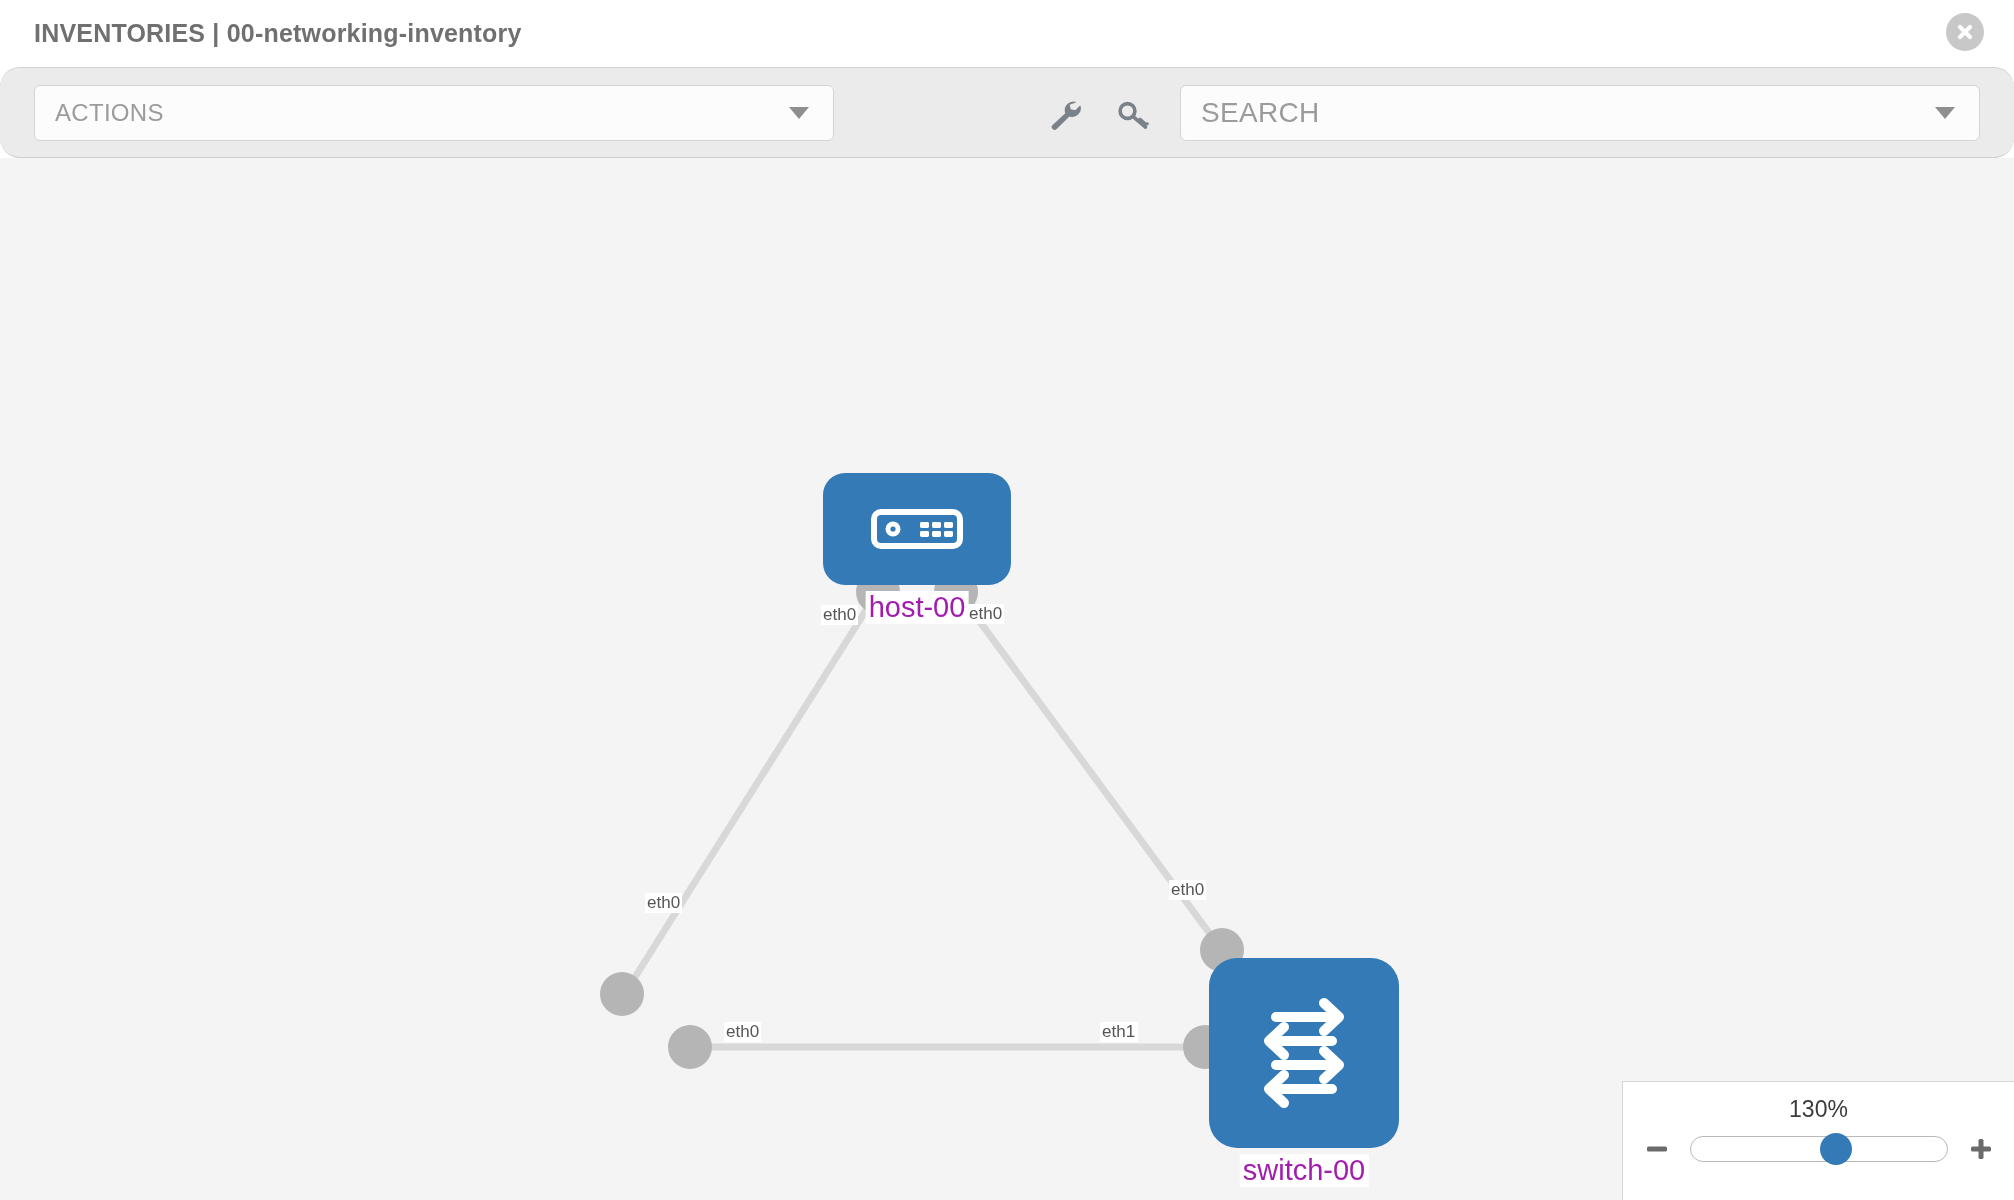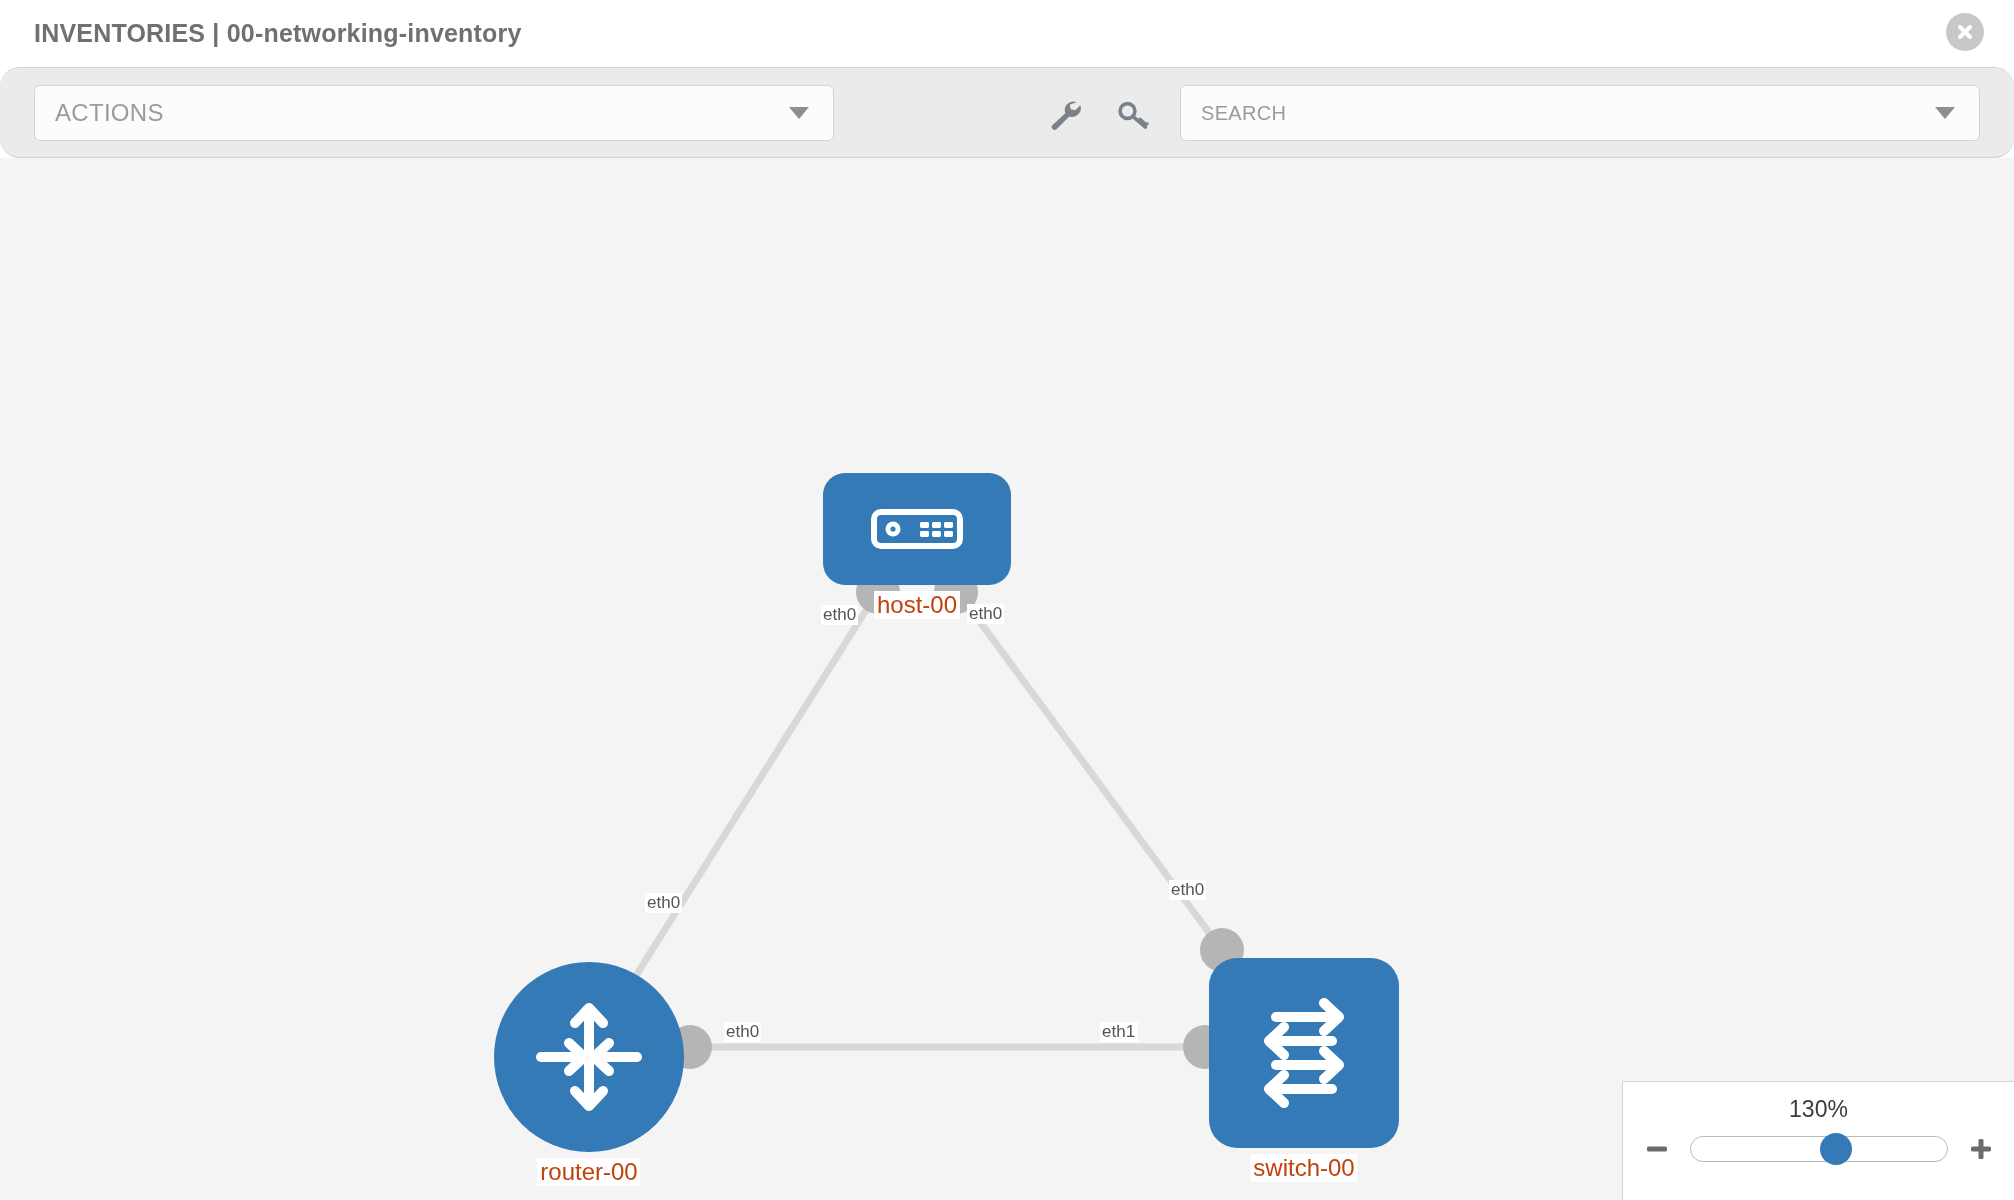--- a/index.html
+++ b/index.html
@@ -103,21 +103,21 @@
     width: 800px; height: 56px;
     background: #fcfcfc;
     border: 1px solid #d4d4d4;
     border-radius: 6px;
     display: flex;
     align-items: center;
     cursor: text;
   }
   .search-label {
     margin-left: 20px;
-    font-size: 20px;
+    font-size: 28px;
     color: #9b9b9b;
     letter-spacing: 0.3px;
   }
 
   
   .canvas {
     position: absolute;
     left: 0; top: 158px;
     width: 2014px; height: 1042px;
     background: #f4f4f4;
@@ -136,22 +136,22 @@
   }
   .node-shape {
     position: absolute;
     background: #337ab7;
     display: flex;
     align-items: center;
     justify-content: center;
   }
   .node-label {
     position: absolute;
-    font-size: 24px;
-    color: #c2410c;
+    font-size: 29px;
+    color: #a21caf;
     background: #ffffff;
     white-space: nowrap;
     padding: 0 3px;
     line-height: 1.15;
   }
 
   
   #node-host .node-shape {
     left: 0; top: 0;
     width: 188px; height: 112px;
@@ -342,41 +342,20 @@
           <rect x="61" y="17" width="9" height="6" rx="1.4" fill="#ffffff"></rect>
           <rect x="73" y="17" width="9" height="6" rx="1.4" fill="#ffffff"></rect>
           <rect x="49" y="26" width="9" height="6" rx="1.4" fill="#ffffff"></rect>
           <rect x="61" y="26" width="9" height="6" rx="1.4" fill="#ffffff"></rect>
           <rect x="73" y="26" width="9" height="6" rx="1.4" fill="#ffffff"></rect>
         </svg>
       </div>
       <div class="node-label">host-00</div>
     </div>
 
-    <div class="node" id="node-router">
-      <div class="node-shape">
-        <svg width="124" height="124" viewBox="0 0 124 124" aria-hidden="true">
-          <g fill="none" stroke="#ffffff" stroke-width="10" stroke-linecap="round" stroke-linejoin="round">
-
-            <path d="M62 56 L62 14"></path>
-            <path d="M48 28 L62 13 L76 28"></path>
-
-            <path d="M62 68 L62 110"></path>
-            <path d="M48 96 L62 111 L76 96"></path>
-
-            <path d="M14 62 L56 62"></path>
-            <path d="M42 48 L57 62 L42 76"></path>
-
-            <path d="M110 62 L68 62"></path>
-            <path d="M82 48 L67 62 L82 76"></path>
-          </g>
-        </svg>
-      </div>
-      <div class="node-label">router-00</div>
-    </div>
 
     <div class="node" id="node-switch">
       <div class="node-shape">
         <svg width="124" height="124" viewBox="0 0 124 124" aria-hidden="true">
           <g fill="none" stroke="#ffffff" stroke-width="10" stroke-linecap="round" stroke-linejoin="round">
 
             <path d="M34 26 L96 26"></path>
             <path d="M82 12 L97 26 L82 40"></path>
 
             <path d="M90 50 L28 50"></path>

